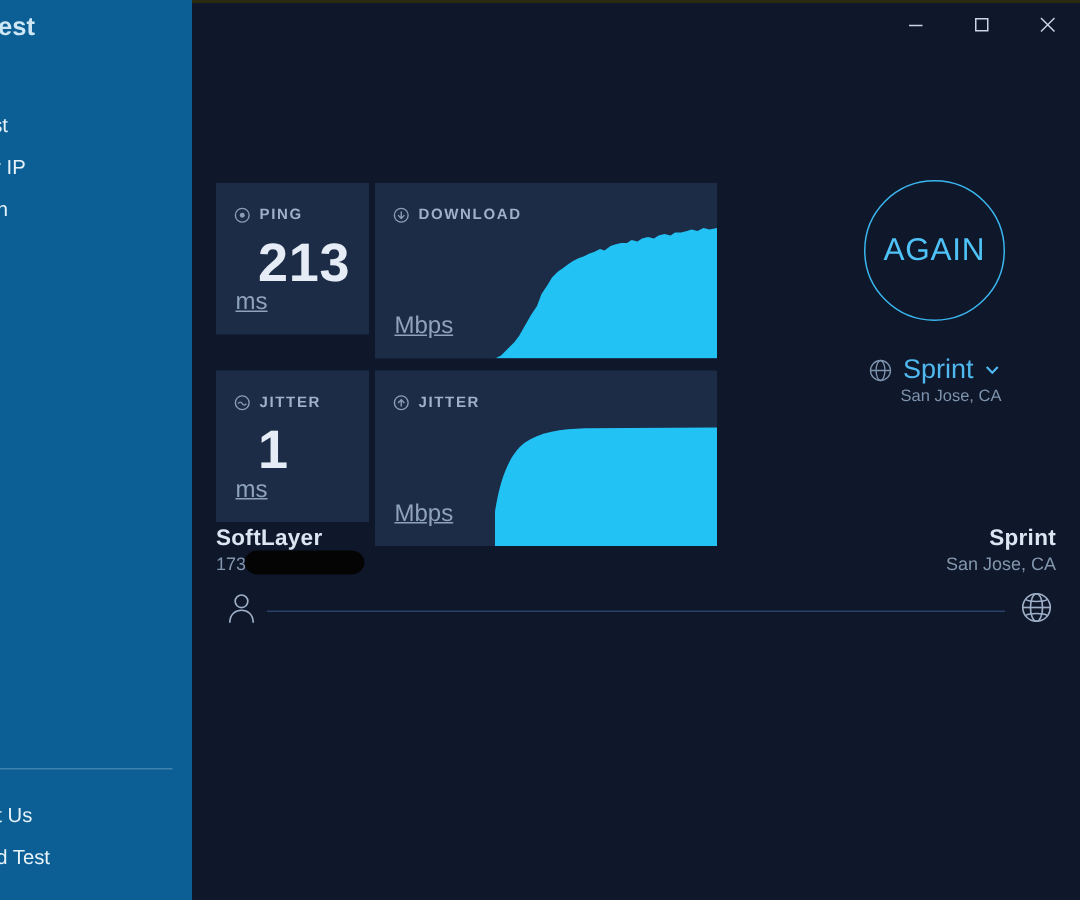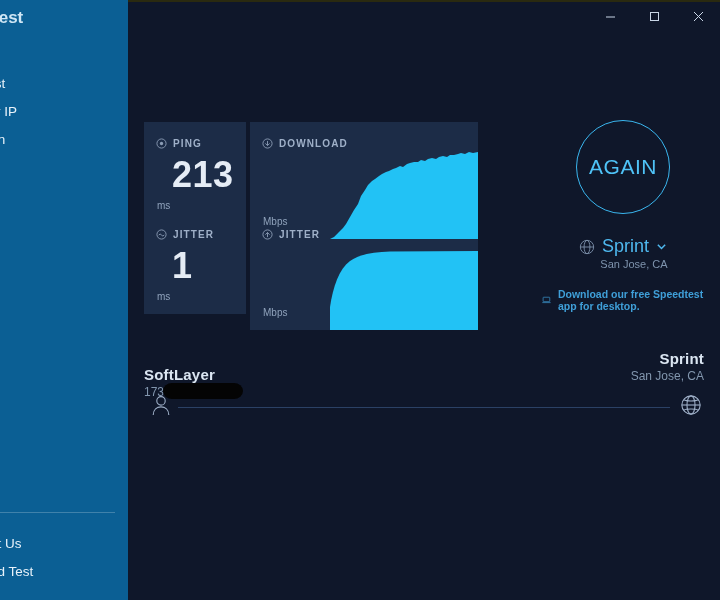--- a/index.html
+++ b/index.html
@@ -56,40 +56,40 @@
   .wbtn svg { display:block; }
 
   
   .tiles { position:absolute; left:16px; top:120px; width:334px; height:208px; }
   .tile {
     position:absolute; background:#1c2c47; overflow:hidden;
   }
   .tile.small { width:102px; height:101px; left:0; }
   .tile.big   { width:228px; height:117px; left:106px; }
   .tile.r1 { top:0; }
-  .tile.r2 { top:91px; }
+  .tile.r2 { top:125px; }
 
   .tile-head {
     position:absolute; left:12px; top:16px;
     display:flex; align-items:center; gap:6px;
     z-index:3;
   }
   .tile-label {
     font-size:10px; font-weight:700; letter-spacing:1.1px;
     color:#9fb0c8;
   }
   .tile-icon { display:block; opacity:.85; }
   .tile-value {
     position:absolute; left:12px; top:30px;
     font-size:36px; font-weight:700; color:#e5ecf5; line-height:46px;
     letter-spacing:.5px; z-index:3;margin-left:16px;
   }
   .tile-unit {
     position:absolute; left:13px; bottom:12px;
-    font-size:10px; color:#8fa2bb; z-index:3;
+    font-size:16px; color:#8fa2bb; z-index:3;text-decoration:underline;
   }
   .tile-graph {
     position:absolute; right:0; bottom:0; width:148px; height:101px; z-index:1;
   }
   .tile-graph svg { display:block; width:100%; height:100%; }
 
   
   .again-wrap { position:absolute; left:414px; top:118px; width:162px; }
   .again-btn {
     position:relative; width:94px; height:94px; margin:0 auto;
@@ -110,21 +110,21 @@
     padding-left:22px;
   }
   .applink {
     margin-top:18px; display:flex; align-items:center; justify-content:center; gap:7px;
     cursor:pointer;
   }
   .applink-text { font-size:10.5px; color:#3f9fd8; font-weight:600; }
 
   
   .connbar { position:absolute; left:16px; top:348px; width:560px; height:70px; }
-  .conn-left { position:absolute; left:0; top:16px; }
+  .conn-left { position:absolute; left:0; top:0; }
   .conn-right { position:absolute; right:0; top:0; text-align:right; }
   .conn-title { font-size:15px; font-weight:700; color:#dbe6f2; letter-spacing:.2px; }
   .conn-sub { font-size:12px; color:#8296ae; margin-top:2px; }
   .conn-ip { font-size:12px; color:#8296ae; margin-top:2px; position:relative; }
   .redaction {
     position:absolute; left:19px; top:-2px; width:80px; height:16px;
     background:#040404; border-radius:9px/8px;
   }
   .conn-icons {
     position:absolute; left:0; top:44px; width:560px; height:24px;
@@ -251,27 +251,20 @@
           <ellipse cx="9" cy="9" rx="3.3" ry="7.5" fill="none" stroke="#7e93ad" stroke-width="1"></ellipse>
           <line x1="1.5" y1="9" x2="16.5" y2="9" stroke="#7e93ad" stroke-width="1"></line>
         </svg>
         <span class="provider-name">Sprint</span>
         <svg width="11" height="11" viewBox="0 0 12 12">
           <path d="M2,4 L6,8.2 L10,4" fill="none" stroke="#4fb9ef" stroke-width="1.6"></path>
         </svg>
       </div>
       <div class="provider-loc">San Jose, CA</div>
 
-      <div class="applink">
-        <svg width="14" height="12" viewBox="0 0 16 13">
-          <rect x="2" y="1.5" width="12" height="8" rx="1" fill="none" stroke="#3f9fd8" stroke-width="1.2"></rect>
-          <line x1="0.5" y1="11.2" x2="15.5" y2="11.2" stroke="#3f9fd8" stroke-width="1.2"></line>
-        </svg>
-        <span class="applink-text">Download our free Speedtest app for desktop.</span>
-      </div>
     </div>
 
     <div class="connbar">
       <div class="conn-left">
         <div class="conn-title">SoftLayer</div>
         <div class="conn-ip">
           <span>173.</span>
           <span class="redaction"></span>
         </div>
       </div>

